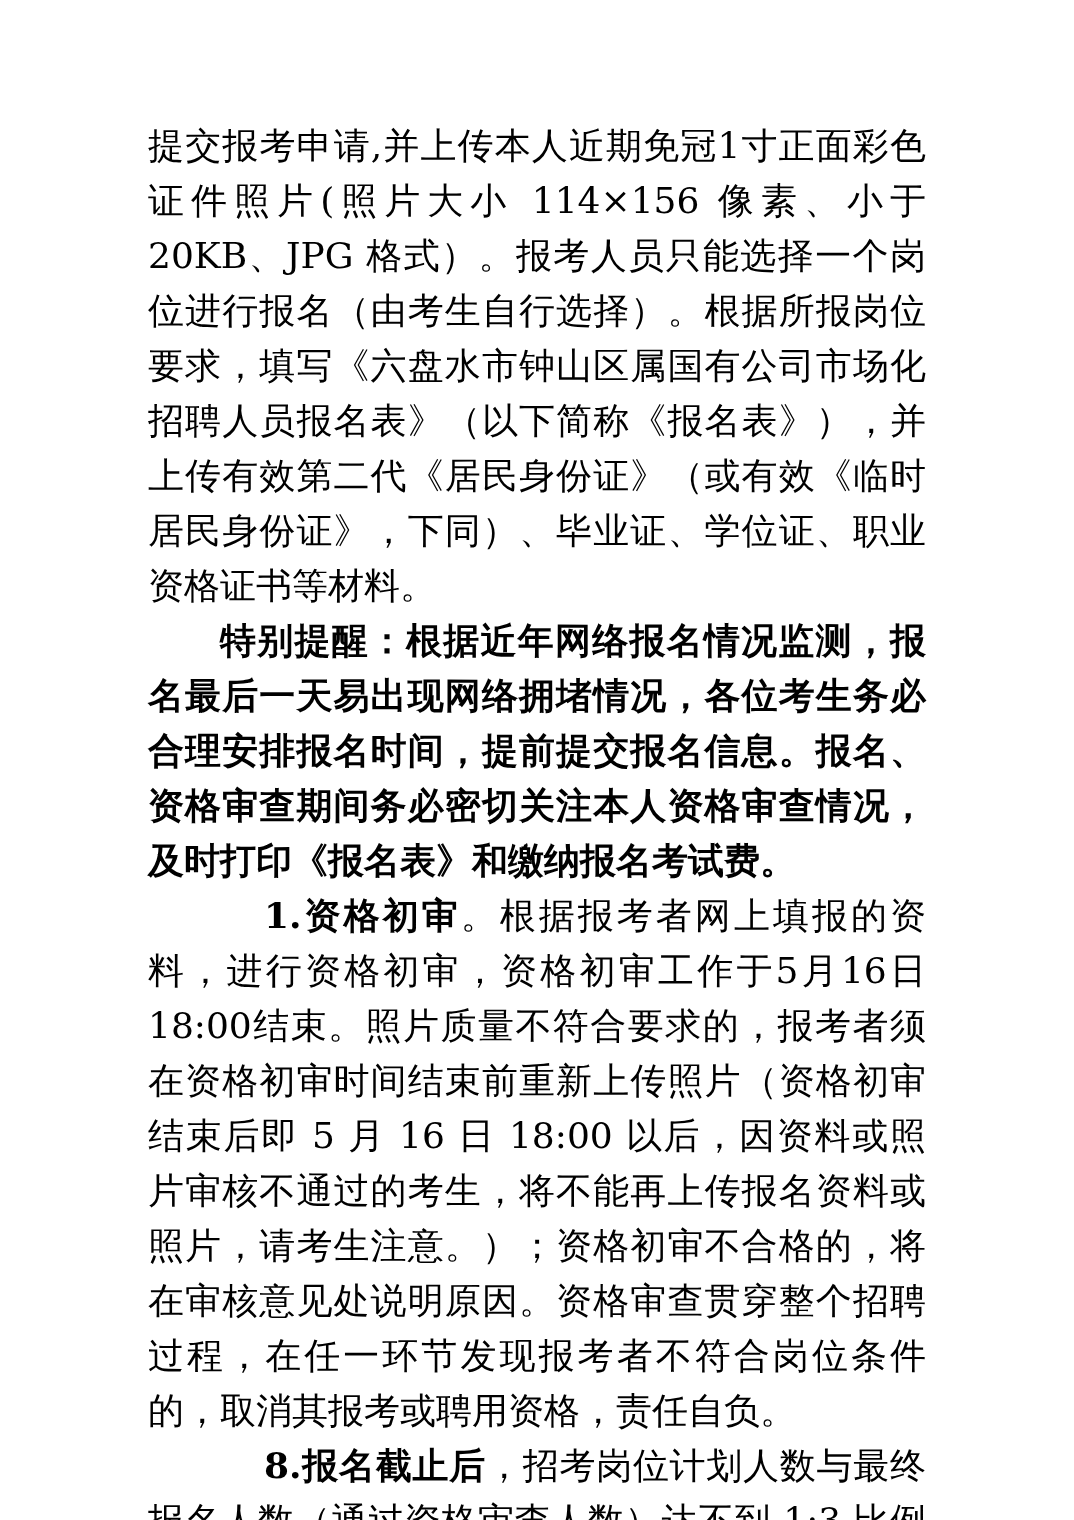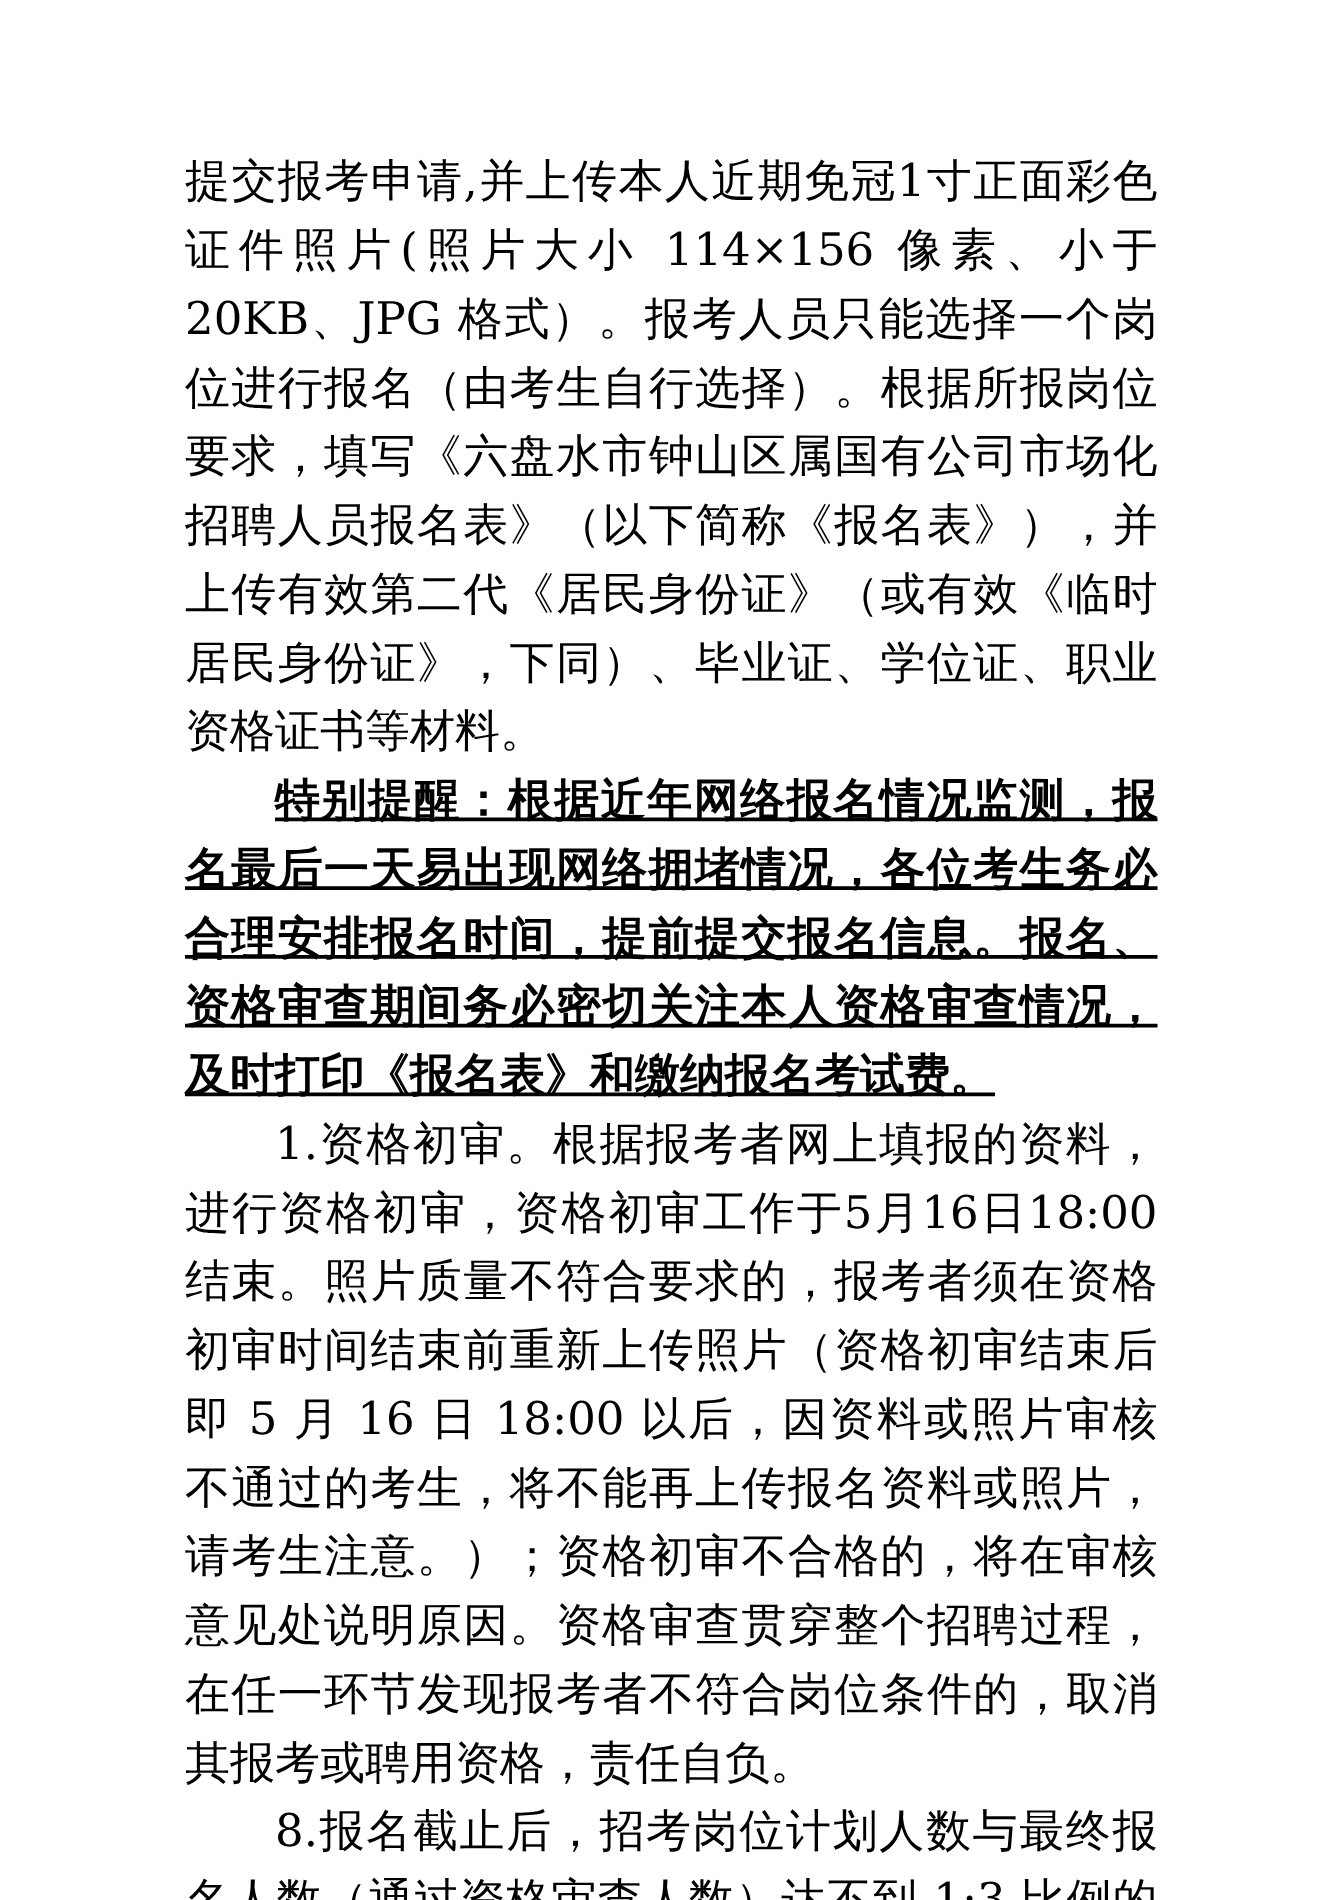--- a/index.html
+++ b/index.html
@@ -32,28 +32,28 @@
     padding: 0;
   }
   .para {
     text-indent: 0;
   }
   .indent2 {
     text-indent: 2em;
   }
   .bold {
     font-weight: bold;
-    text-decoration: underline;
   }
   .heading {
     font-weight: bold;
     text-indent: 2em;
   }
   .run-bold {
-    font-weight: normal;
+    font-weight: bold;
+    margin-left: 44px;
   }
 </style>
 </head>
 <body>
 
 <div class="page">
   <div class="doc-body">
 
     <p class="para">提交报考申请,并上传本人近期免冠1寸正面彩色证件照片(照片大小 114×156 像素、小于 20KB、JPG 格式）。报考人员只能选择一个岗位进行报名（由考生自行选择）。根据所报岗位要求，填写《六盘水市钟山区属国有公司市场化招聘人员报名表》（以下简称《报名表》），并上传有效第二代《居民身份证》（或有效《临时居民身份证》，下同）、毕业证、学位证、职业资格证书等材料。</p>
 

